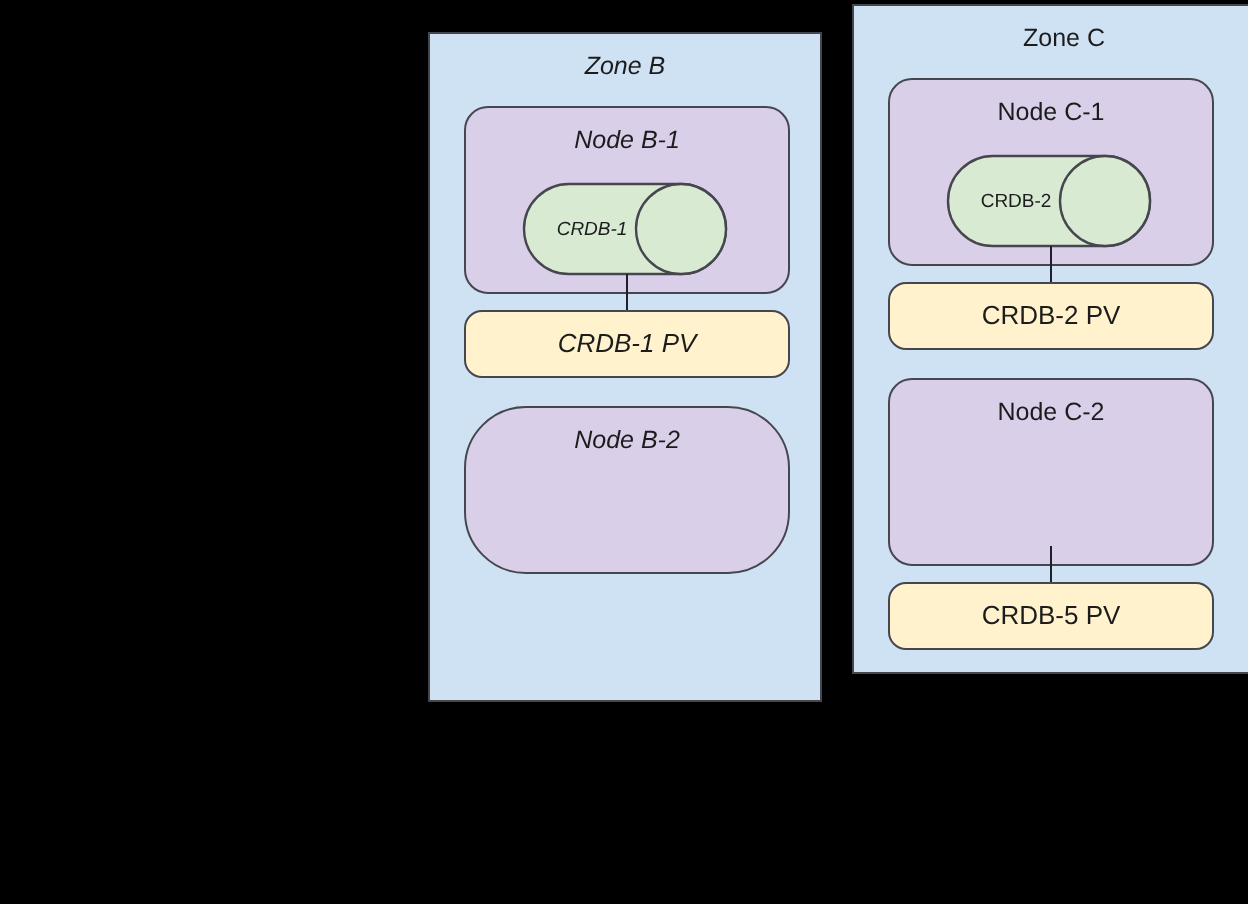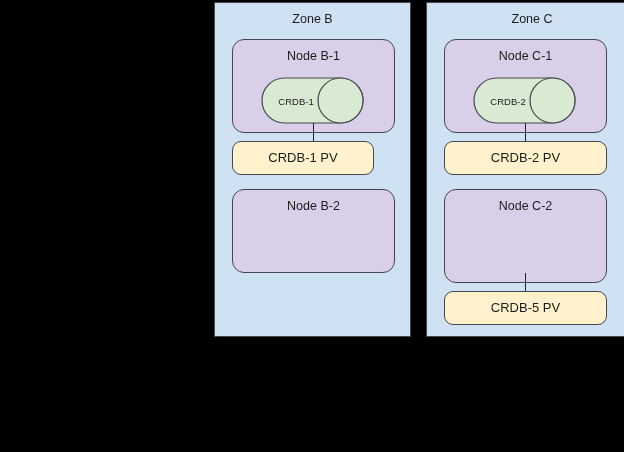--- a/index.html
+++ b/index.html
@@ -104,42 +104,42 @@
     line-height: 16px;
     white-space: nowrap;
   }
 </style>
 </head>
 <body>
 
 <div id="canvas">
 
 
-  <div class="zone" style="left:214px; top:2px; width:197px; height:335px;">
+  <div class="zone" style="left:214px; top:16px; width:197px; height:335px;font-style:italic;">
     <div class="zone-title">Zone B</div>
 
     <div class="node" style="left:17px; top:36px; width:163px; height:94px;">
       <div class="node-title">Node B-1</div>
     </div>
 
     <div class="cyl" style="left:46px; top:74px; width:103px; height:47px;">
       <svg viewBox="0 0 103 47" preserveAspectRatio="none">
         <path d="M 23.5 1 L 79.5 1 A 22.5 22.5 0 0 1 79.5 46 L 23.5 46 A 22.5 22.5 0 0 1 23.5 1 Z" fill="#d9ead3" stroke="#46464f" stroke-width="1.2"></path>
         <ellipse cx="79.5" cy="23.5" rx="22.5" ry="22.5" fill="#d9ead3" stroke="#46464f" stroke-width="1.2"></ellipse>
       </svg>
       <div class="cyl-label">CRDB-1</div>
     </div>
 
     <div class="connector" style="left:98px; top:120px; height:19px;"></div>
 
-    <div class="pv" style="left:17px; top:138px; width:142px; height:34px;">
+    <div class="pv" style="left:17px; top:138px; width:163px; height:34px;">
       <span class="pv-label">CRDB-1 PV</span>
     </div>
 
-    <div class="node" style="left:17px; top:186px; width:163px; height:84px;">
+    <div class="node" style="left:17px; top:186px; width:163px; height:84px;border-radius:31px;">
       <div class="node-title">Node B-2</div>
     </div>
   </div>
 
   <div class="zone" style="left:426px; top:2px; width:212px; height:335px;">
     <div class="zone-title">Zone C</div>
 
     <div class="node" style="left:17px; top:36px; width:163px; height:94px;">
       <div class="node-title">Node C-1</div>
     </div>

